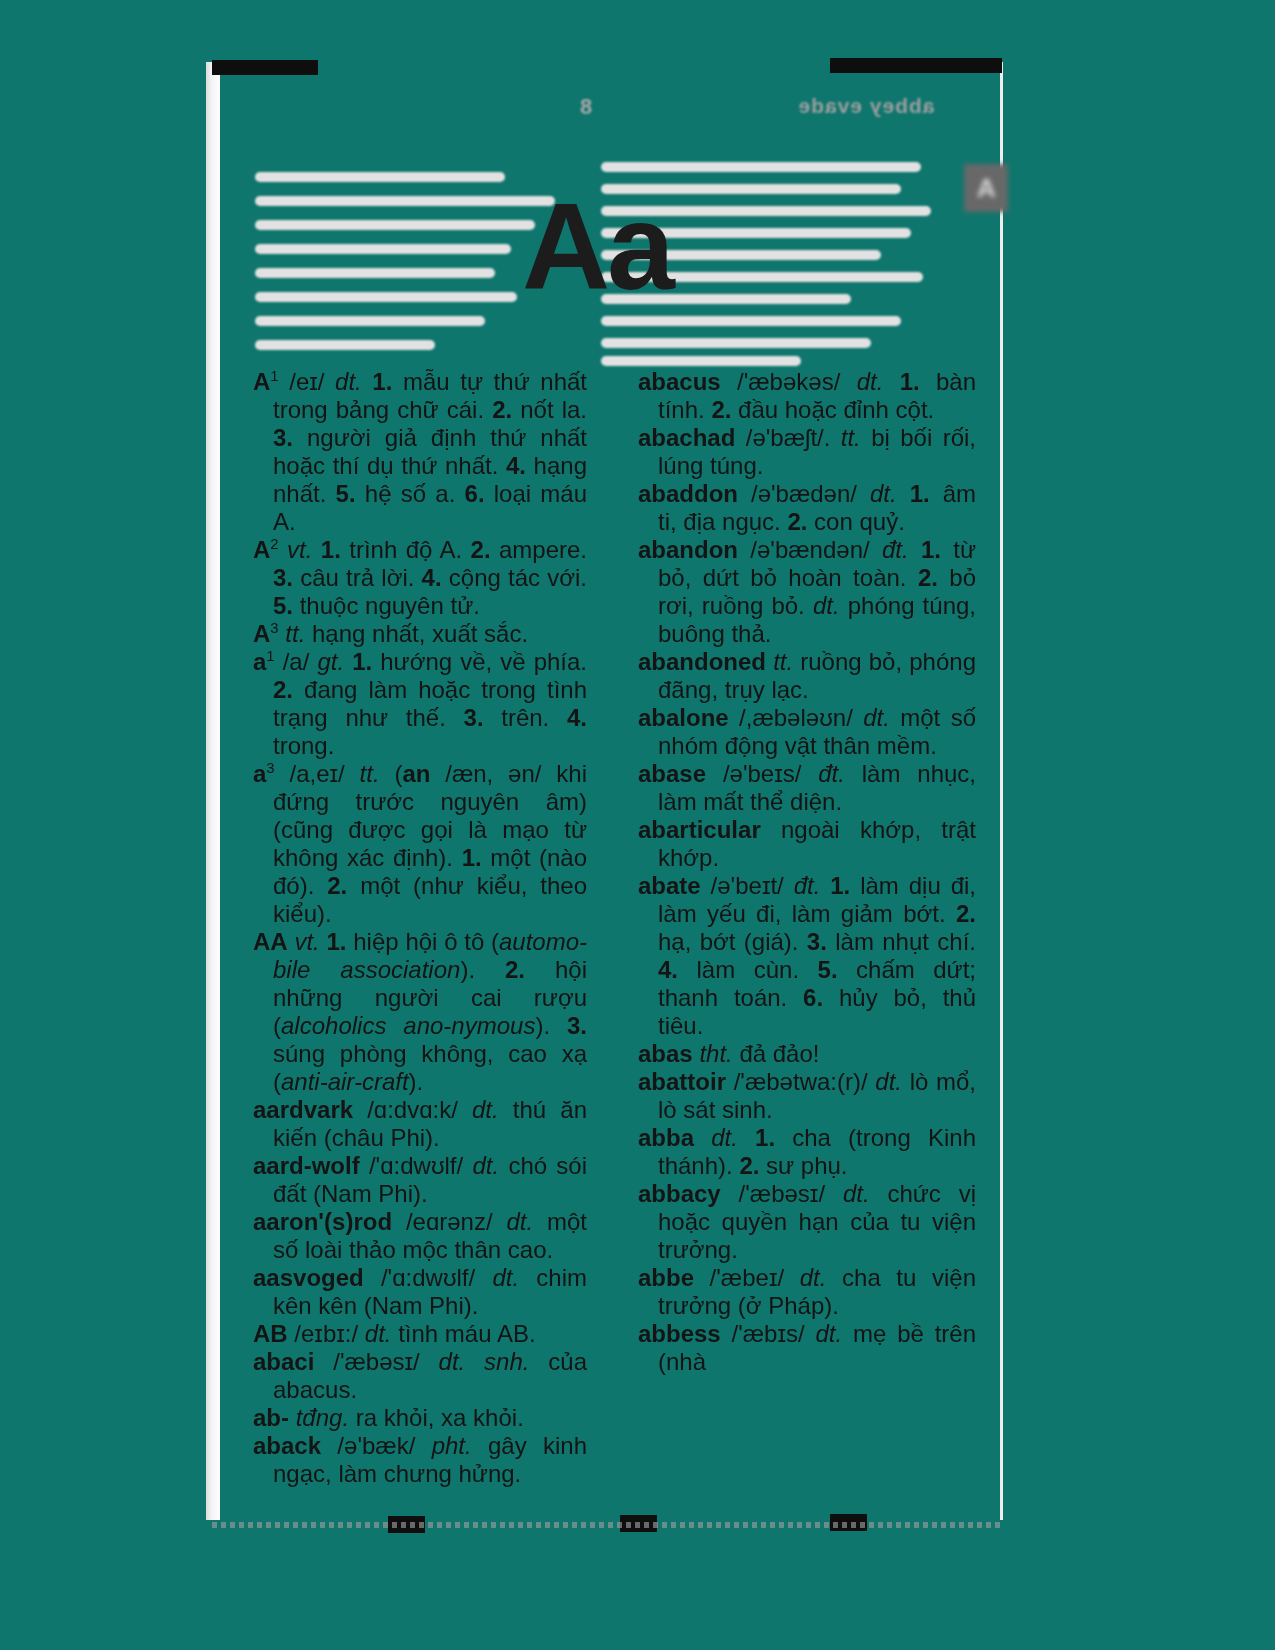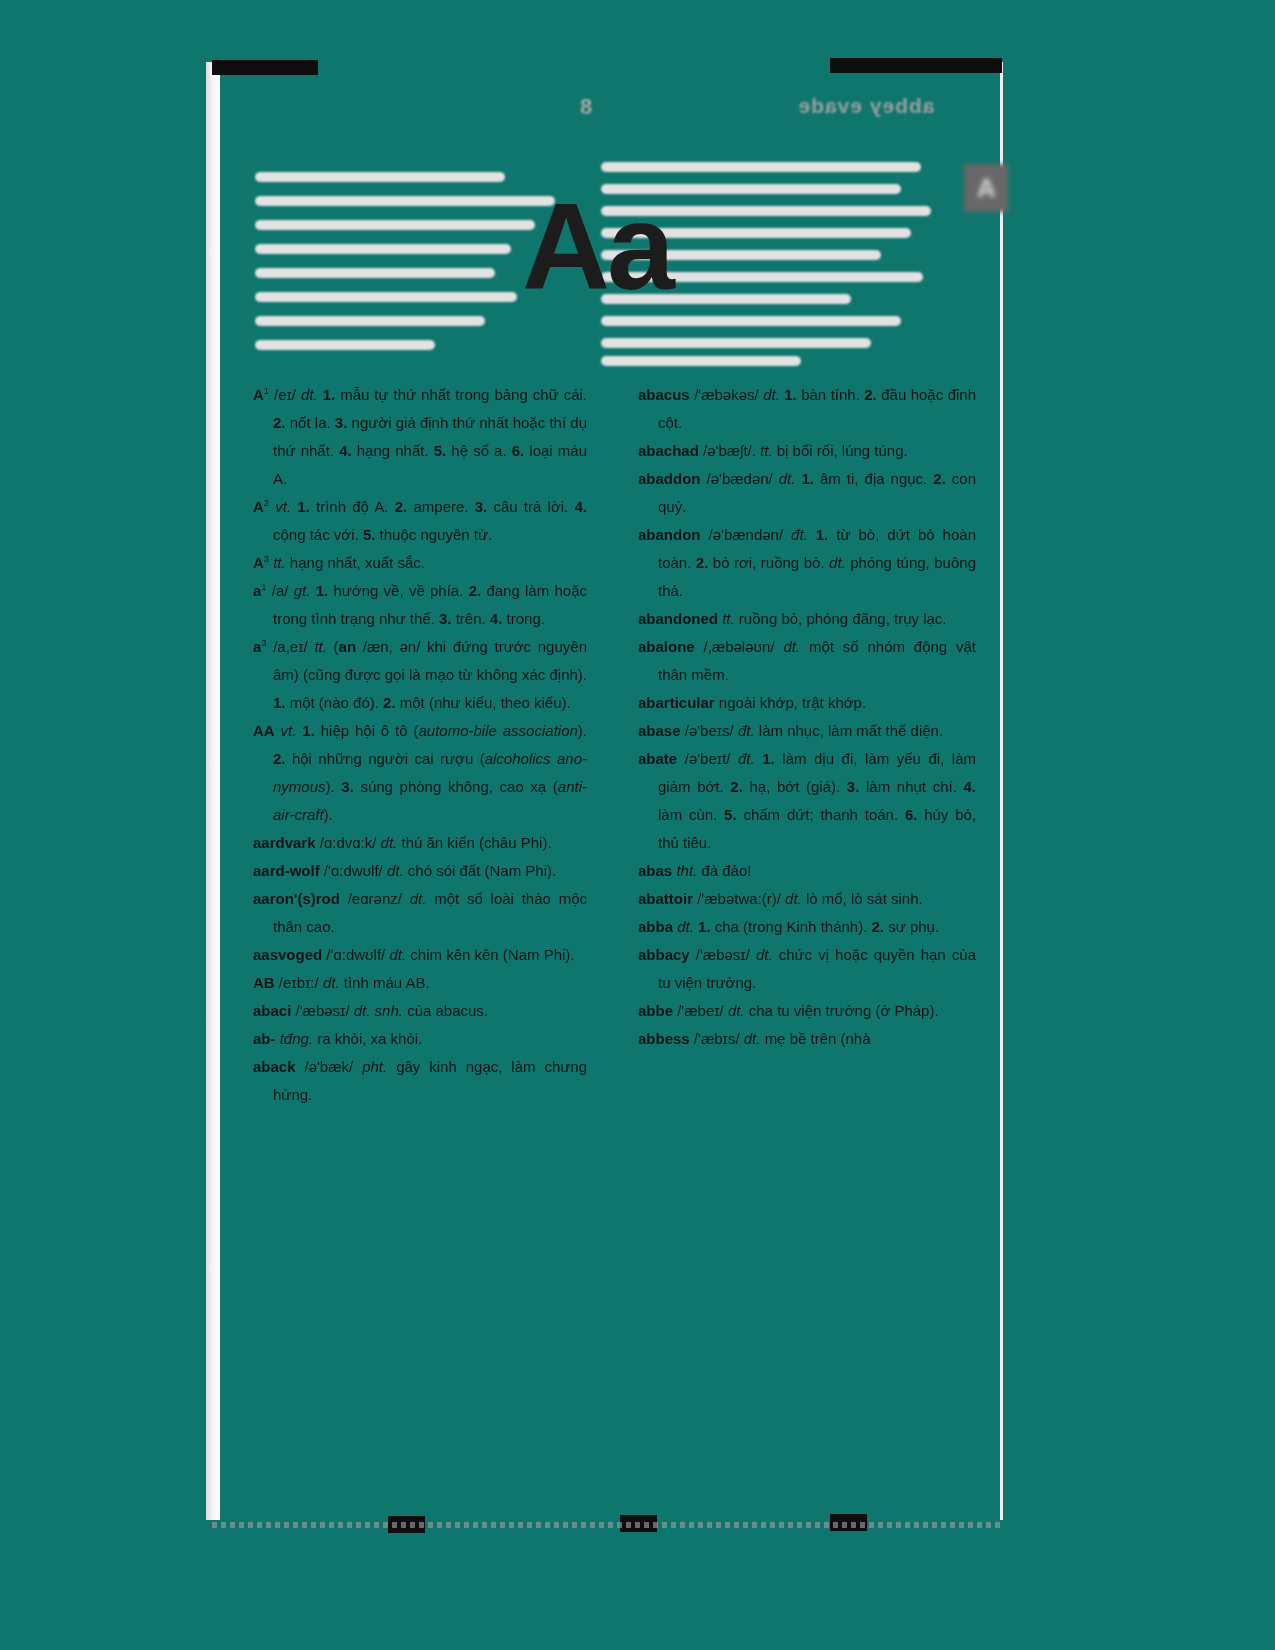--- a/index.html
+++ b/index.html
@@ -31,21 +31,21 @@
     filter:blur(1px);transform:scaleX(-1);font-weight:bold;}
   .ghost-line{position:absolute;height:10px;border-radius:5px;background:#e2e2e2;filter:blur(1px);}
   
   .thumb-tab{position:absolute;left:964px;top:164px;width:44px;height:48px;background:#686868;
     filter:blur(2.5px);display:flex;align-items:center;justify-content:center;}
   .thumb-tab span{color:#d9d9d9;font-weight:bold;font-size:26px;transform:scaleX(-1);}
   
   .big-letter{position:absolute;left:522px;top:186px;margin:0;
     font-size:122px;line-height:1;font-weight:bold;color:#1c1c1c;letter-spacing:-3px;}
   
-  .col{position:absolute;top:381px;font-size:15px;line-height:28px;}
+  .col{position:absolute;top:368px;font-size:24px;line-height:28px;}
   .col.left-col{left:253px;width:334px;}
   .col.right-col{left:601px;width:338px;margin-left:37px;}
   .entry{margin:0;padding-left:20px;text-indent:-20px;text-align:justify;}
   .entry .b{font-weight:bold;}
   .entry .i{font-style:italic;}
   .entry sup{font-size:0.62em;vertical-align:super;line-height:0;}
 </style>
 </head>
 <body>
 
@@ -107,22 +107,22 @@
       <p class="entry"><span class="b">ab-</span><span> </span><span class="i">tđng. </span><span>ra khỏi, xa khỏi.</span></p>
       <p class="entry"><span class="b">aback</span><span> /ə'bæk/ </span><span class="i">pht. </span><span>gây kinh ngạc, làm chưng hửng.</span></p>
     </div>
   <div class="col right-col">
       <p class="entry"><span class="b">abacus</span><span> /'æbəkəs/ </span><span class="i">dt. </span><span class="b">1. </span><span>bàn tính. </span><span class="b">2. </span><span>đầu hoặc đỉnh cột.</span></p>
       <p class="entry"><span class="b">abachad</span><span> /ə'bæʃt/. </span><span class="i">tt. </span><span>bị bối rối, lúng túng.</span></p>
       <p class="entry"><span class="b">abaddon</span><span> /ə'bædən/ </span><span class="i">dt. </span><span class="b">1. </span><span>âm ti, địa ngục. </span><span class="b">2. </span><span>con quỷ.</span></p>
       <p class="entry"><span class="b">abandon</span><span> /ə'bændən/ </span><span class="i">đt. </span><span class="b">1. </span><span>từ bỏ, dứt bỏ hoàn toàn. </span><span class="b">2. </span><span>bỏ rơi, ruồng bỏ. </span><span class="i">dt. </span><span>phóng túng, buông thả.</span></p>
       <p class="entry"><span class="b">abandoned</span><span> </span><span class="i">tt. </span><span>ruồng bỏ, phóng đãng, trụy lạc.</span></p>
       <p class="entry"><span class="b">abalone</span><span> /,æbələʊn/ </span><span class="i">dt. </span><span>một số nhóm động vật thân mềm.</span></p>
+      <p class="entry"><span class="b">abase</span><span> /ə'beɪs/ </span><span class="i">đt. </span><span>làm nhục, làm mất thể diện.</span></p>
       <p class="entry"><span class="b">abarticular</span><span> ngoài khớp, trật khớp.</span></p>
-      <p class="entry"><span class="b">abase</span><span> /ə'beɪs/ </span><span class="i">đt. </span><span>làm nhục, làm mất thể diện.</span></p>
       <p class="entry"><span class="b">abate</span><span> /ə'beɪt/ </span><span class="i">đt. </span><span class="b">1. </span><span>làm dịu đi, làm yếu đi, làm giảm bớt. </span><span class="b">2. </span><span>hạ, bớt (giá). </span><span class="b">3. </span><span>làm nhụt chí. </span><span class="b">4. </span><span>làm cùn. </span><span class="b">5. </span><span>chấm dứt; thanh toán. </span><span class="b">6. </span><span>hủy bỏ, thủ tiêu.</span></p>
       <p class="entry"><span class="b">abas</span><span> </span><span class="i">tht. </span><span>đả đảo!</span></p>
       <p class="entry"><span class="b">abattoir</span><span> /'æbətwa:(r)/ </span><span class="i">dt. </span><span>lò mổ, lò sát sinh.</span></p>
       <p class="entry"><span class="b">abba</span><span> </span><span class="i">dt. </span><span class="b">1. </span><span>cha (trong Kinh thánh). </span><span class="b">2. </span><span>sư phụ.</span></p>
       <p class="entry"><span class="b">abbacy</span><span> /'æbəsɪ/ </span><span class="i">dt. </span><span>chức vị hoặc quyền hạn của tu viện trưởng.</span></p>
       <p class="entry"><span class="b">abbe</span><span> /'æbeɪ/ </span><span class="i">dt. </span><span>cha tu viện trưởng (ở Pháp).</span></p>
       <p class="entry"><span class="b">abbess</span><span> /'æbɪs/ </span><span class="i">dt. </span><span>mẹ bề trên (nhà</span></p>
     </div>
 
 </div>

